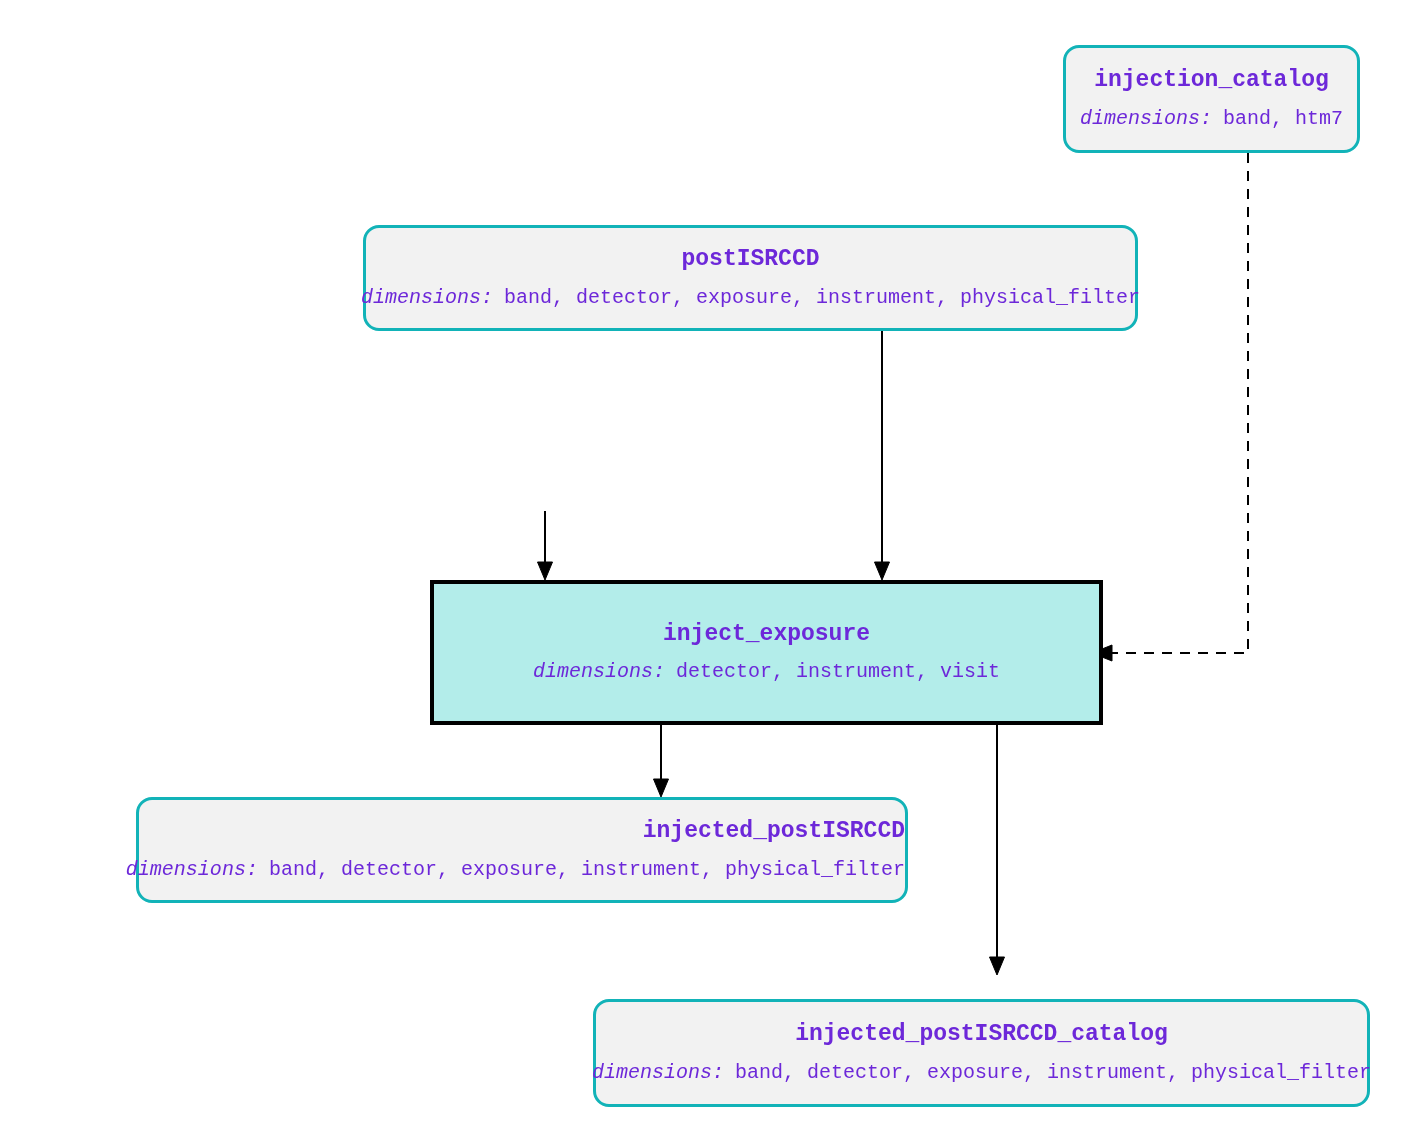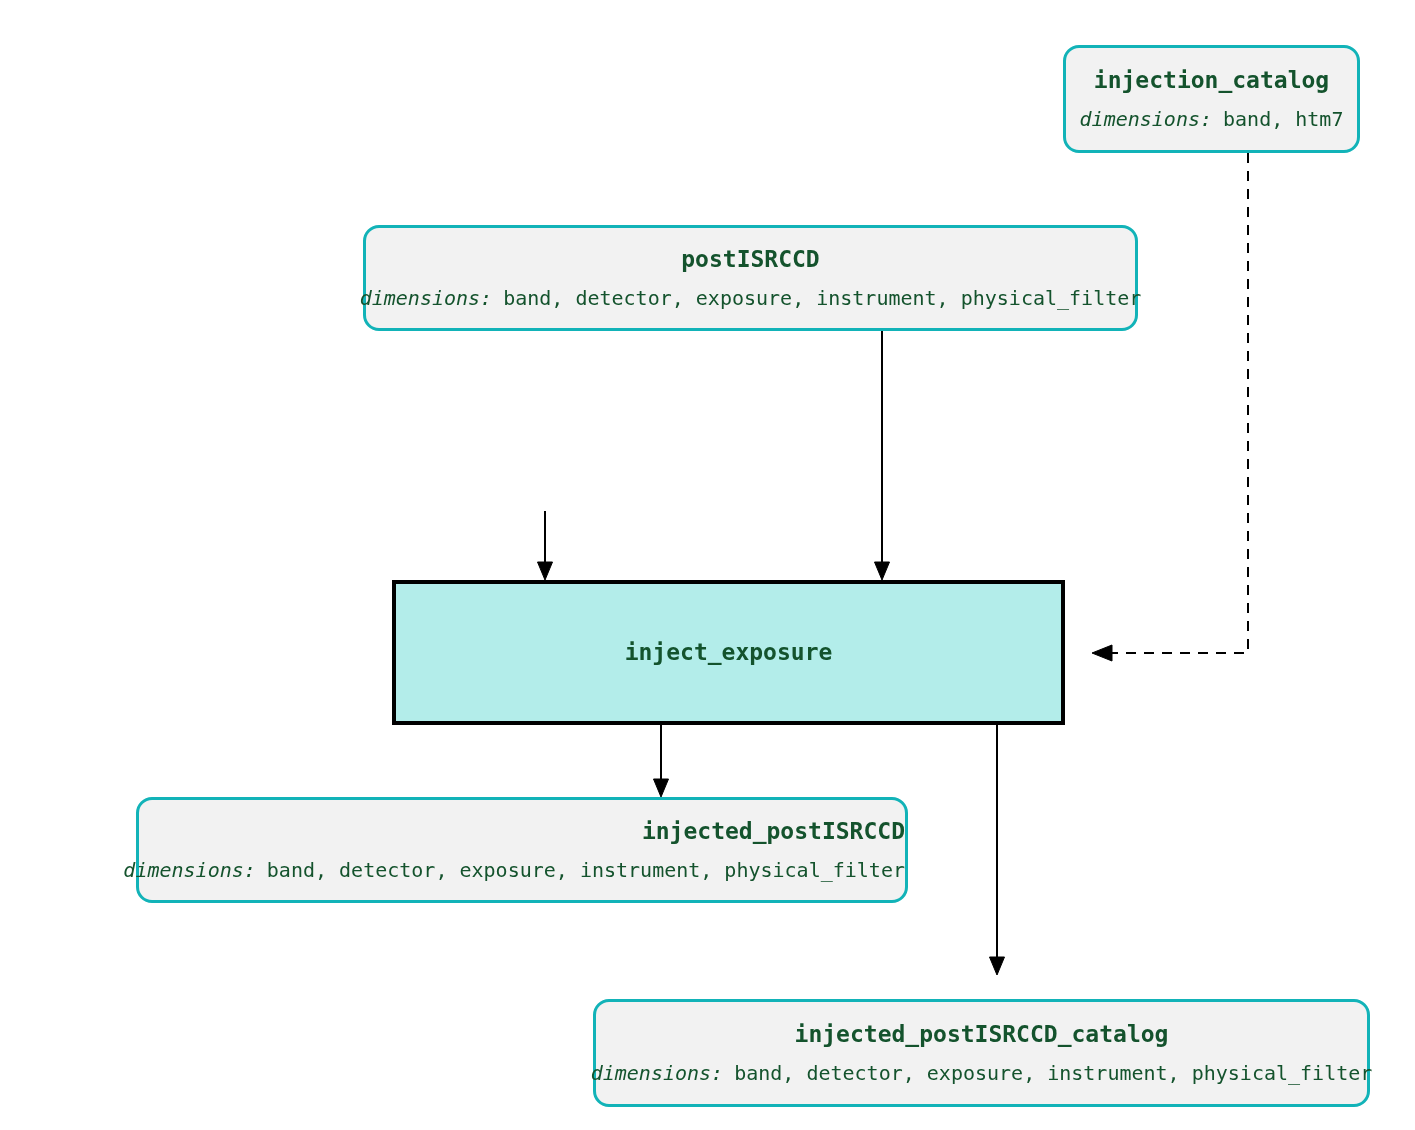--- a/index.html
+++ b/index.html
@@ -38,21 +38,22 @@
   }
   .node {
     position: absolute;
     box-sizing: border-box;
     display: flex;
     flex-direction: column;
     align-items: center;
     justify-content: center;
     gap: 15px;
     text-align: center;
-    color: #14532d;
+    color: #6d28d9;
+    font-family: Liberation Mono, monospace;
   }
   .node.dataset {
     background: var(--c-dataset-fill, #f2f2f2);
     border: 3.5px solid var(--c-dataset-border, #12b3b8);
     border-radius: 16px;
   }
   .node.task {
     background: var(--c-task-fill, #b3edea);
     border: 4px solid var(--c-task-border, #000000);
     border-radius: 0;
@@ -74,21 +75,21 @@
     white-space: nowrap;
   }
   .dims-label {
     font-style: italic;
     margin-right: 11px;
   }
   
   #n-injection-catalog        { left: 1063px; top: 45px;  width: 297px; height: 108px; }
   #n-postisrccd               { left: 363px;  top: 225px; width: 775px; height: 106px; }
   #n-finalvisitsummary        { left: 47px;   top: 404px; width: 631px; height: 107px; }
-  #n-inject-exposure          { left: 392px;  top: 580px; width: 673px; height: 145px; gap: 13px; }
+  #n-inject-exposure          { left: 430px;  top: 580px; width: 673px; height: 145px; gap: 13px; }
   #n-injected-postisrccd      { left: 136px;  top: 797px; width: 772px; height: 106px; align-items: flex-end; }
   #n-injected-postisrccd-catalog { left: 593px; top: 999px; width: 777px; height: 108px; }
 </style>
 </head>
 <body>
 
 <div id="canvas">
 
   <svg id="edges" viewBox="0 0 1415 1130" xmlns="http://www.w3.org/2000/svg">
 
@@ -128,20 +129,23 @@
   <div class="node dataset" id="n-postisrccd">
     <div class="node-title">postISRCCD</div>
     <div class="node-dims">
       <span class="dims-label">dimensions:</span><span class="dims-value">band, detector, exposure, instrument, physical_filter</span>
     </div>
   </div>
 
 
   <div class="node task" id="n-inject-exposure">
     <div class="node-title">inject_exposure</div>
+    <div class="node-dims">
+      <span class="dims-label">dimensions:</span><span class="dims-value">detector, instrument, visit</span>
+    </div>
   </div>
 
   <div class="node dataset" id="n-injected-postisrccd">
     <div class="node-title">injected_postISRCCD</div>
     <div class="node-dims">
       <span class="dims-label">dimensions:</span><span class="dims-value">band, detector, exposure, instrument, physical_filter</span>
     </div>
   </div>
 
   <div class="node dataset" id="n-injected-postisrccd-catalog">

